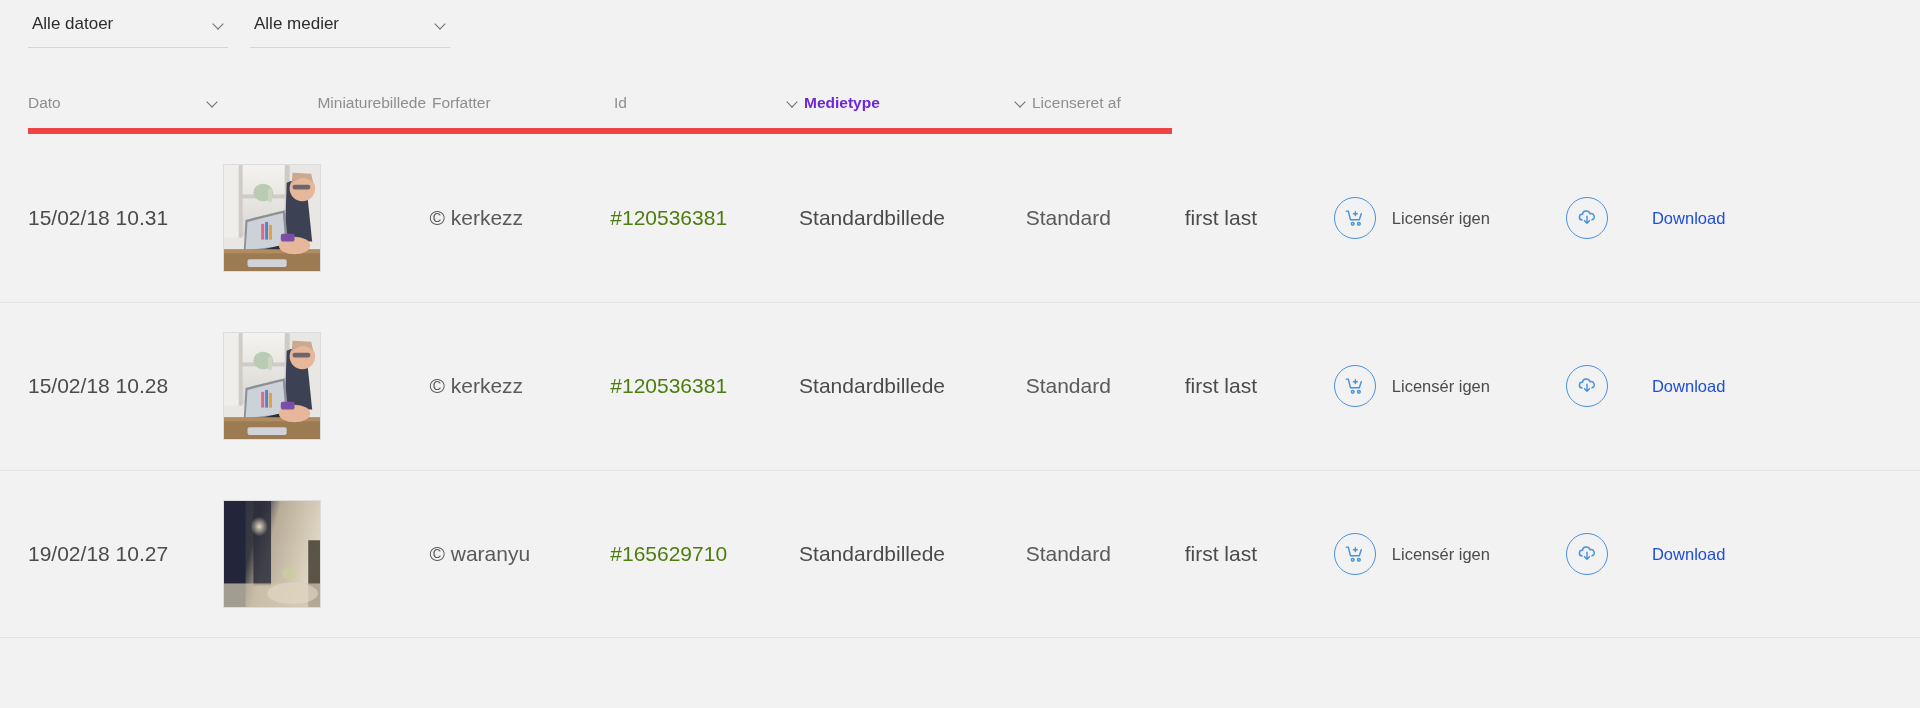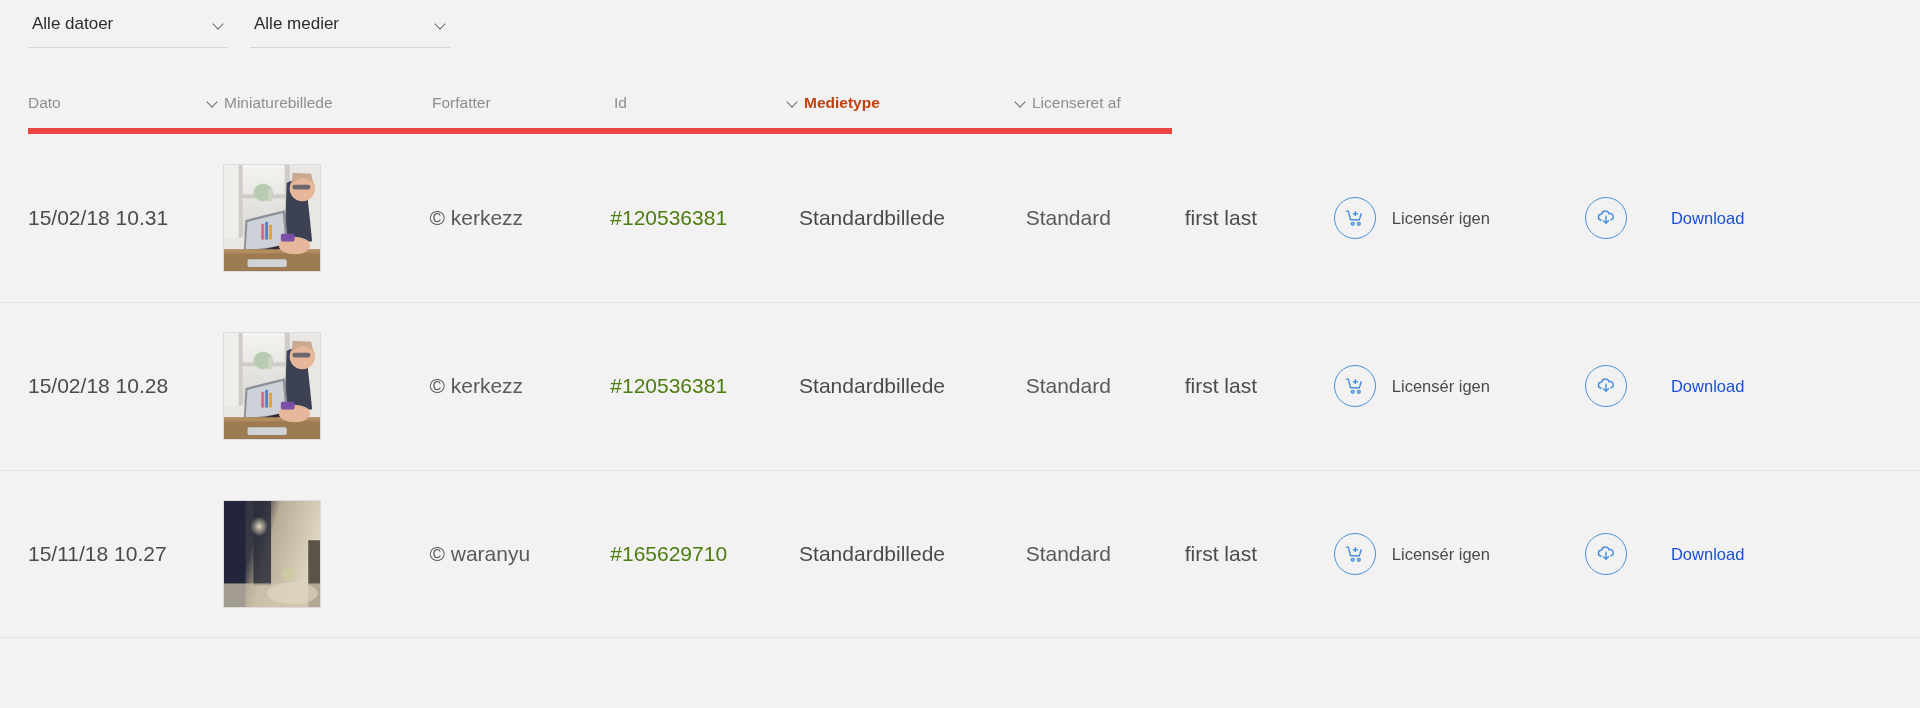--- a/index.html
+++ b/index.html
@@ -79,26 +79,26 @@
     justify-content: space-between;
     border-bottom: 6px solid #ef4444;
     padding: 0 6px 9px 0;
     height: 100%;
     align-self: flex-end;
     font-size: 15.5px;
     color: #8e8e8e;
     cursor: pointer;
     white-space: nowrap;
   }
-  .hcell.active { color: #c2410c; font-weight: bold; }
+  .hcell.active { color: #6d28d9; font-weight: bold; }
   .hcell.plain { cursor: default; }
 
   
   .c-date   { width: 196px; }
-  .c-thumb  { width: 208px; }
+  .c-thumb  { width: 208px; justify-content: flex-end; }
   .c-author { width: 182px; }
   .c-id     { width: 190px; }
   .c-type   { width: 228px; }
   .c-lic    { width: 160px; }
   .c-licby  { width: 140px; }
   .c-act    { width: 600px; border-bottom: none !important; }
 
   .body-row {
     display: flex;
     align-items: center;
@@ -135,21 +135,21 @@
     background: #cfcfcf;
     overflow: hidden;
     position: relative;
   }
   .thumb svg { display: block; width: 100%; height: 100%; }
 
   
   .actions {
     display: flex;
     align-items: flex-end;
-    gap: 95px;
+    gap: 76px;
     padding-left: 10px;
   }
   .action {
     display: flex;
     align-items: center;
     gap: 16px;
     cursor: pointer;
   }
   .circ {
     width: 42px;
@@ -336,21 +336,21 @@
                 <path d="M6.6 14.2a3.1 3.1 0 0 1 .4-6.2 4.3 4.3 0 0 1 8.3-.7 3.4 3.4 0 0 1 2.2 6.6"></path>
                 <path d="M12 10.2v7.4M9.3 15l2.7 2.8L14.7 15"></path>
               </svg>
             </span>
             <span class="action-label blue">Download</span>
           </div>
         </div>
       </div>
 
       <div class="body-row">
-        <div class="cell c-date">15/11/18 10.27</div>
+        <div class="cell c-date">19/02/18 10.27</div>
         <div class="c-thumb">
           <div class="thumb">
             <svg viewBox="0 0 98 108" preserveAspectRatio="none" aria-hidden="true">
               <defs>
                 <linearGradient id="bg3" x1="0" y1="0" x2="1" y2="0.3">
                   <stop offset="0%" stop-color="#2b2e3f"></stop>
                   <stop offset="38%" stop-color="#3a3a44"></stop>
                   <stop offset="55%" stop-color="#b8ac97"></stop>
                   <stop offset="100%" stop-color="#ded5c2"></stop>
                 </linearGradient>

